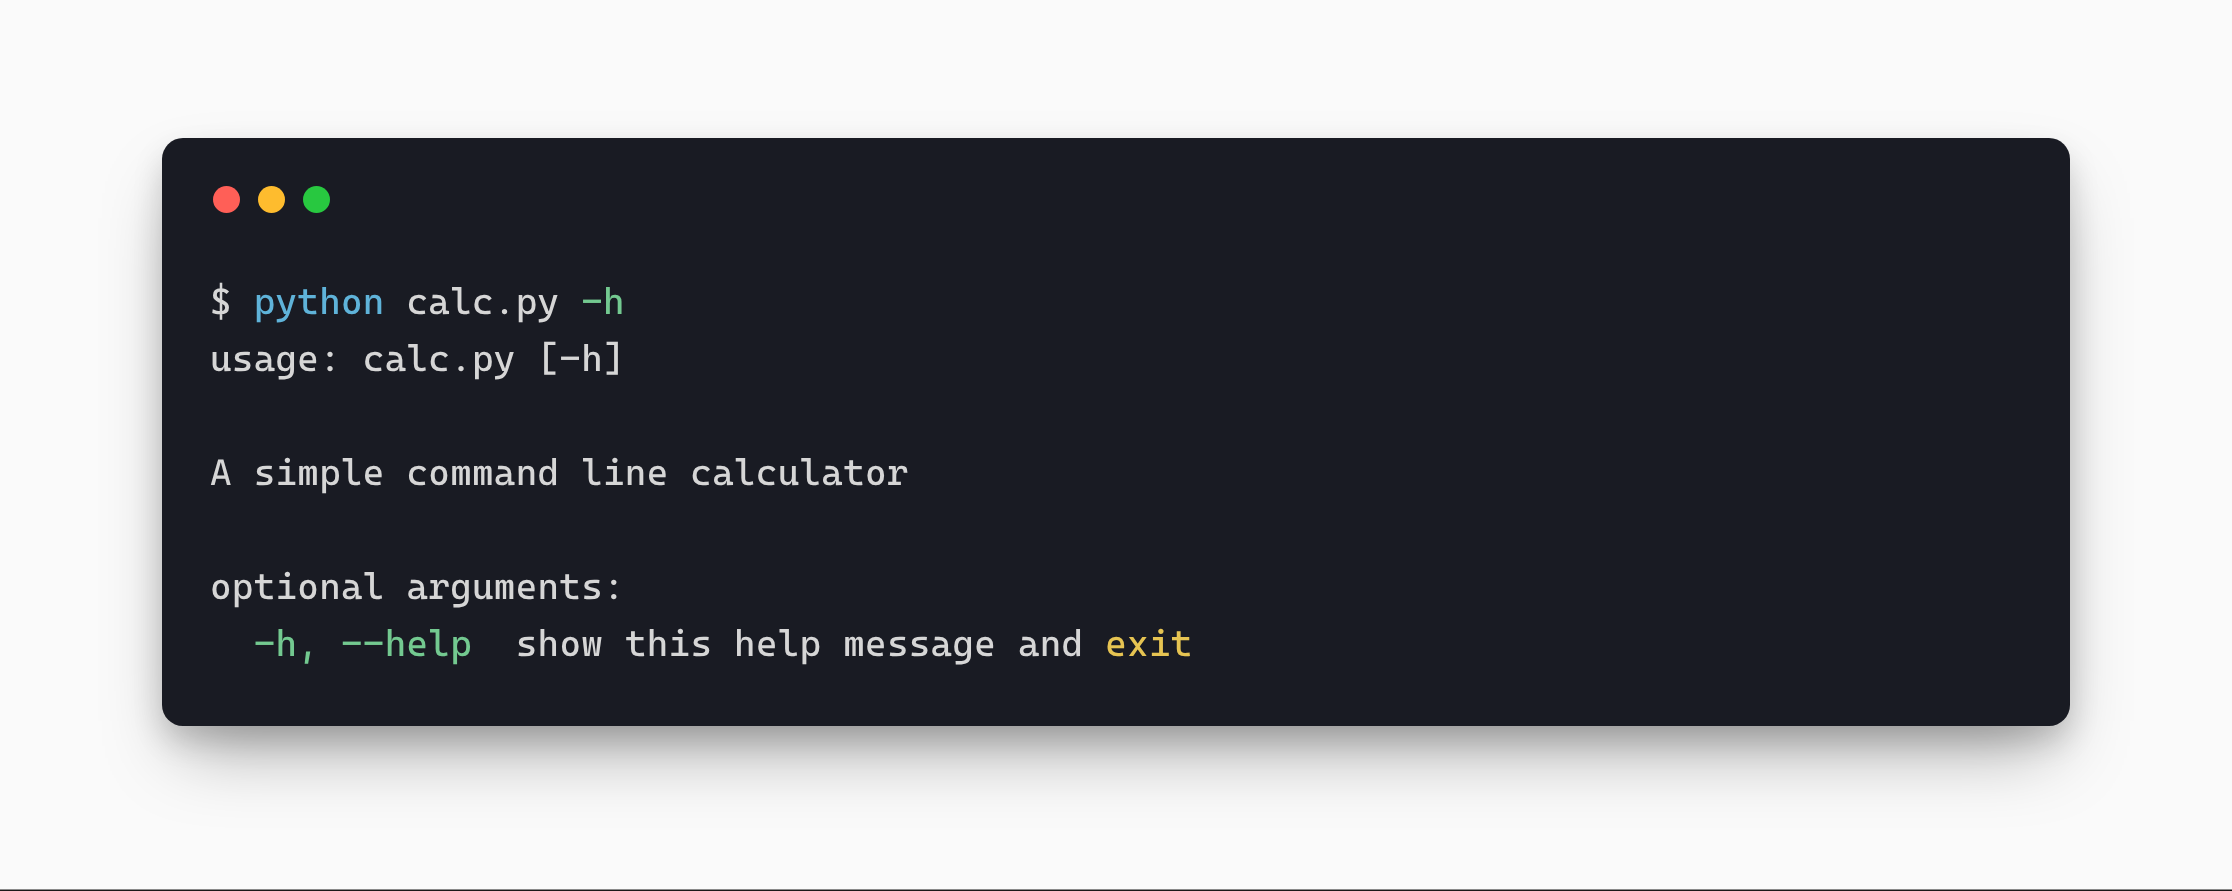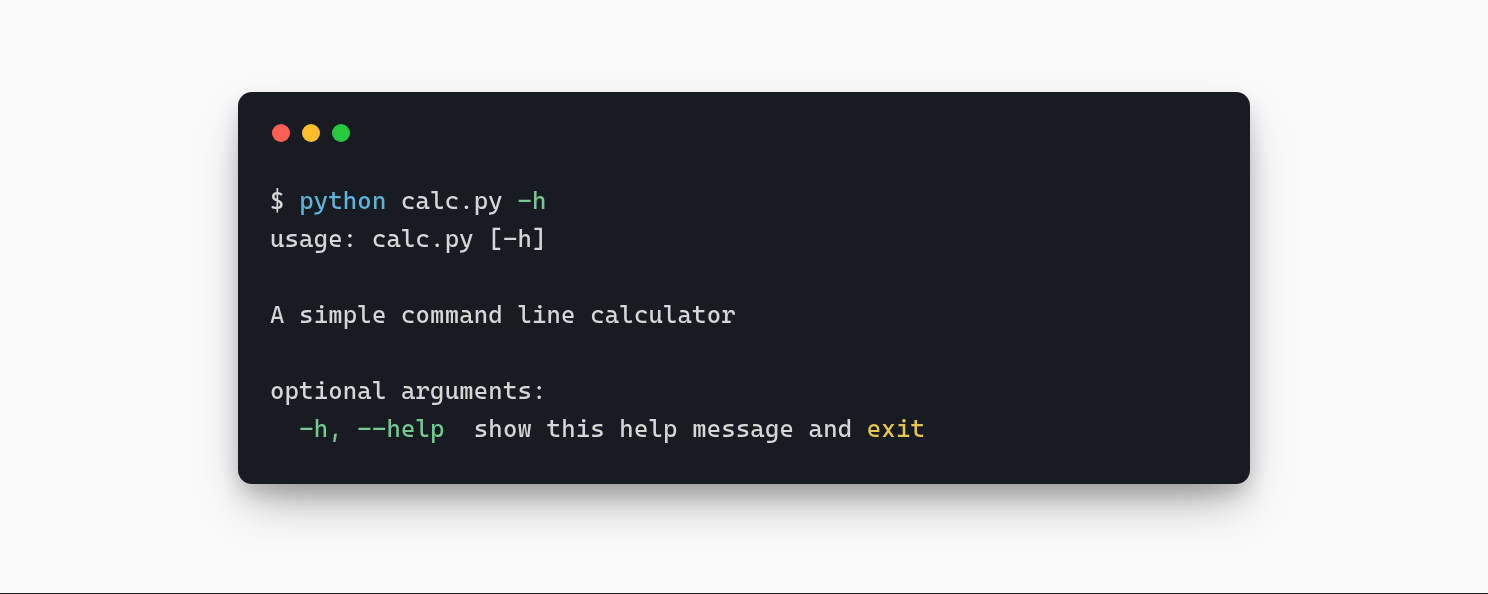--- a/index.html
+++ b/index.html
@@ -14,21 +14,21 @@
       background: #fafafa;
       display: flex;
       justify-content: center;
       align-items: flex-start;
       padding-top: 92px;
       font-family: ui-monospace, "SF Mono", "Cascadia Code", Menlo, Consolas, monospace;
       border-bottom: 1px solid #1a1a1a;
     }
     
     .terminal-window {
-      width: 1012px;
+      width: 1272px;
       background: #191b23;
       border-radius: 14px;
       box-shadow: 0 25px 50px -12px rgba(0,0,0,0.35), 0 10px 20px rgba(0,0,0,0.15);
       padding: 28px 49px 36px 32px;
     }
     
     .traffic-lights {
       display: flex;
       gap: 12px;
       margin-bottom: 40px;

